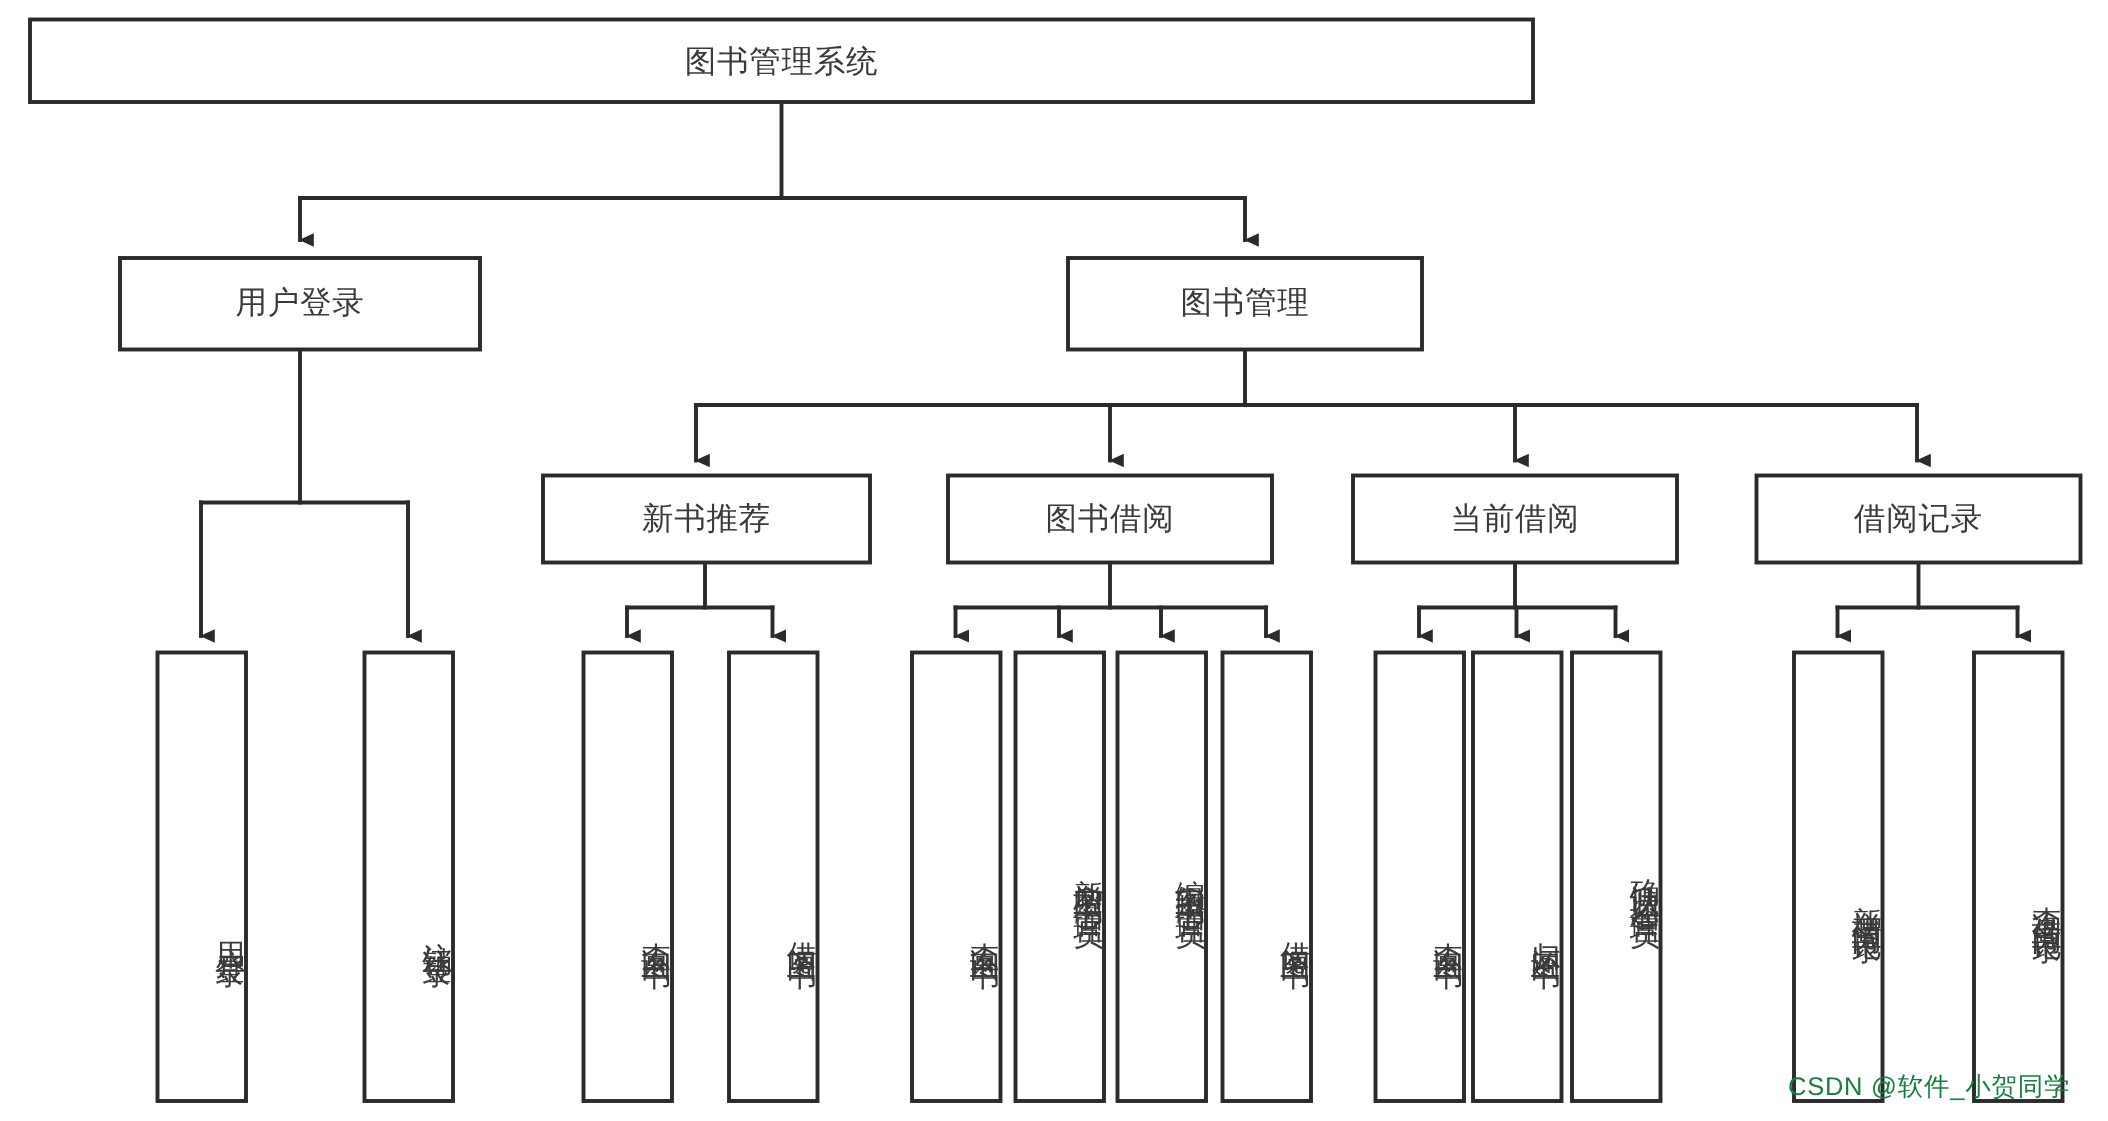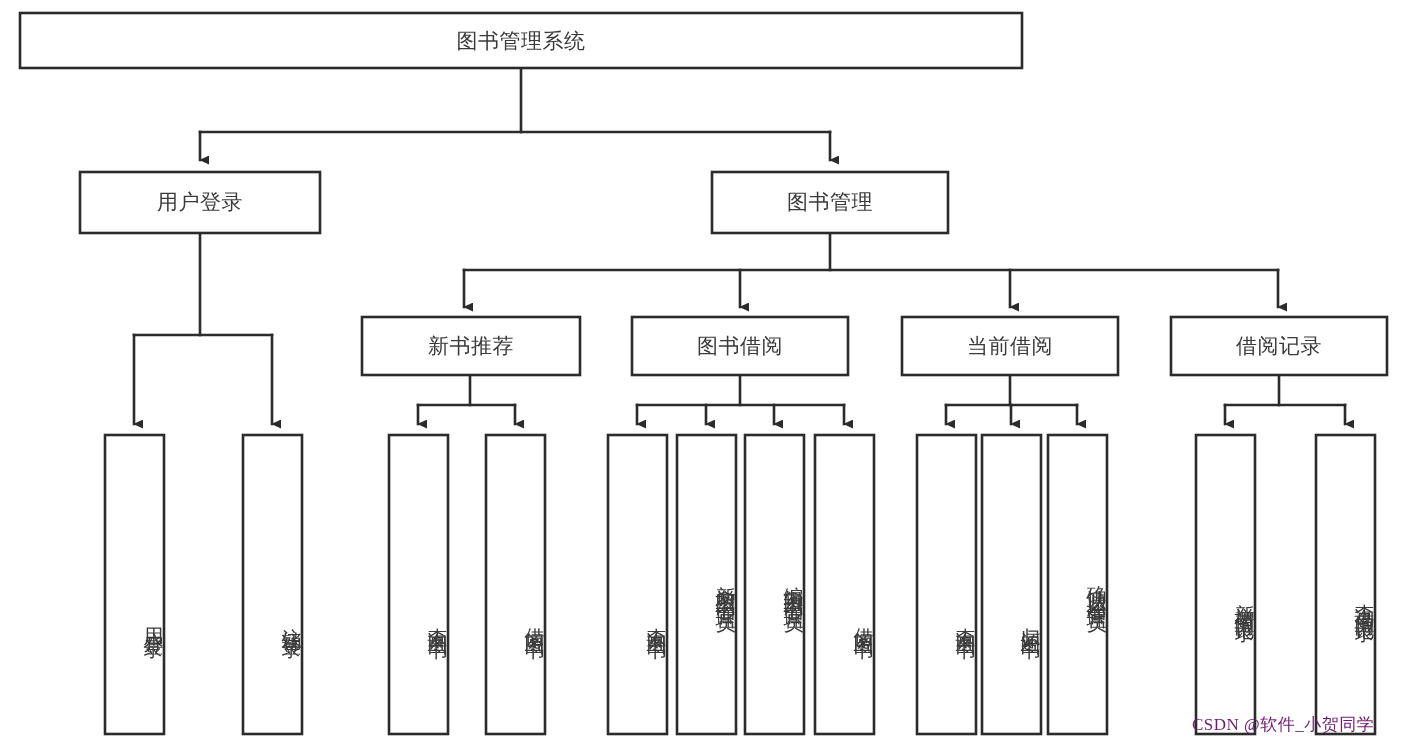--- a/index.html
+++ b/index.html
@@ -58,23 +58,23 @@
     color: #3a3a3a;
     letter-spacing: 4px;
     display: flex;
     align-items: flex-start;
     justify-content: center;
     white-space: nowrap;
     pointer-events: none;
   }
   .watermark {
     position: absolute;
-    font-family: Liberation Serif, serif;
+    font-family: Liberation Sans, sans-serif;
     font-size: 17px;
-    color: #701a75;
+    color: #15803d;
     white-space: nowrap;
     letter-spacing: 0.5px;
   }
 </style>
 </head>
 <body>
 
 <div id="diagram-root">
 
   <svg id="tree-svg" viewBox="0 0 1405 747" xmlns="http://www.w3.org/2000/svg">

